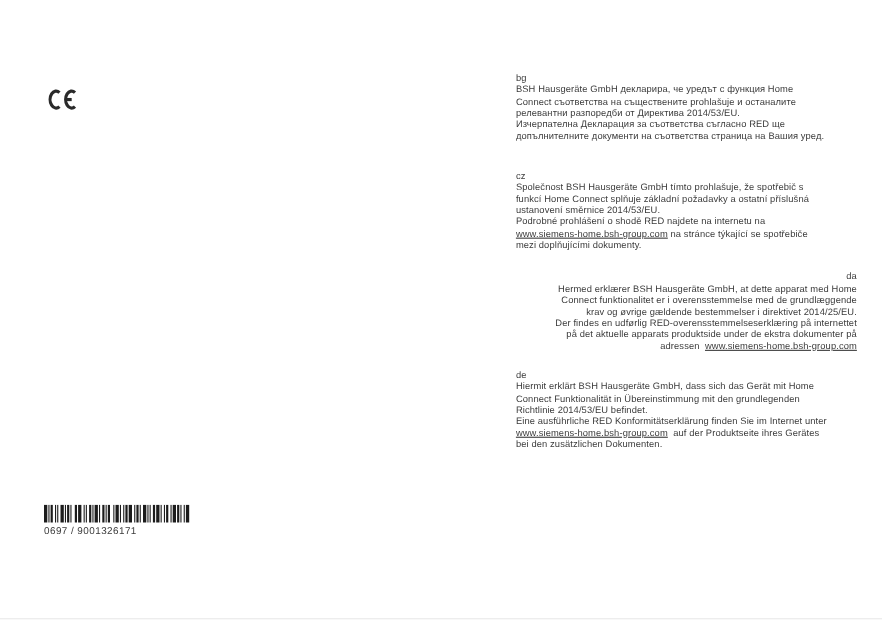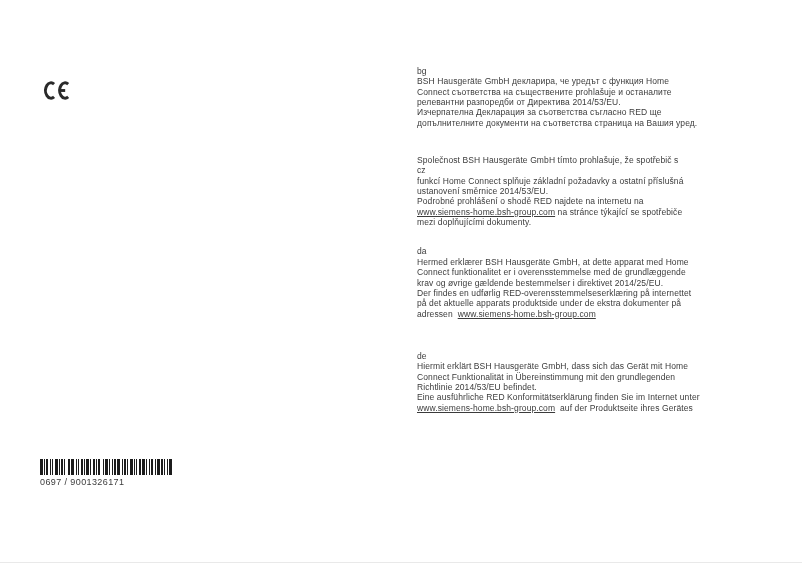--- a/index.html
+++ b/index.html
@@ -19,28 +19,28 @@
     left: 44px;
     top: 81px;
     width: 30px;
     height: 19px;
   }
   .ce-wrap svg { overflow: visible; display: block; }
 
   
   .col {
     position: absolute;
-    left: 417px;
+    left: 469px;
     top: 66px;
     width: 310px;
   }
   .section { margin: 0; }
   .section:nth-child(1) { margin-bottom: 27px; }
   .section:nth-child(2) { margin-bottom: 19px; }
-  .section:nth-child(3) { margin-bottom: 32px; }
+  .section:nth-child(3) { margin-bottom: 17px; text-align: right; }
   .line {
     font-size: 8.5px;
     line-height: 10.35px;
     letter-spacing: 0.1px;
     white-space: pre;
     color: #3b3b3b;
   }
   .weblink {
     color: #3b3b3b;
     text-decoration: underline;
@@ -95,22 +95,22 @@
   <div class="col">
       <div class="section">
         <div class="line">bg</div>
         <div class="line"><span>BSH Hausgeräte GmbH декларира, че уредът с функция Home</span></div>
         <div class="line"><span>Connect съответства на съществените prohlašuje и останалите</span></div>
         <div class="line"><span>релевантни разпоредби от Директива 2014/53/EU.</span></div>
         <div class="line"><span>Изчерпателна Декларация за съответства съгласно RED ще</span></div>
         <div class="line"><span>допълнителните документи на съответства страница на Вашия уред.</span></div>
       </div>
       <div class="section">
+        <div class="line">cz</div>
         <div class="line"><span>Společnost BSH Hausgeräte GmbH tímto prohlašuje, že spotřebič s</span></div>
-        <div class="line">cz</div>
         <div class="line"><span>funkcí Home Connect splňuje základní požadavky a ostatní příslušná</span></div>
         <div class="line"><span>ustanovení směrnice 2014/53/EU.</span></div>
         <div class="line"><span>Podrobné prohlášení o shodě RED najdete na internetu na</span></div>
         <div class="line"><a class="weblink">www.siemens-home.bsh-group.com</a><span> na stránce týkající se spotřebiče</span></div>
         <div class="line"><span>mezi doplňujícími dokumenty.</span></div>
       </div>
       <div class="section">
         <div class="line">da</div>
         <div class="line"><span>Hermed erklærer BSH Hausgeräte GmbH, at dette apparat med Home</span></div>
         <div class="line"><span>Connect funktionalitet er i overensstemmelse med de grundlæggende</span></div>
@@ -119,20 +119,21 @@
         <div class="line"><span>på det aktuelle apparats produktside under de ekstra dokumenter på</span></div>
         <div class="line"><span>adressen  </span><a class="weblink">www.siemens-home.bsh-group.com</a></div>
       </div>
       <div class="section">
         <div class="line">de</div>
         <div class="line"><span>Hiermit erklärt BSH Hausgeräte GmbH, dass sich das Gerät mit Home</span></div>
         <div class="line"><span>Connect Funktionalität in Übereinstimmung mit den grundlegenden</span></div>
         <div class="line"><span>Richtlinie 2014/53/EU befindet.</span></div>
         <div class="line"><span>Eine ausführliche RED Konformitätserklärung finden Sie im Internet unter</span></div>
         <div class="line"><a class="weblink">www.siemens-home.bsh-group.com</a><span>  auf der Produktseite ihres Gerätes</span></div>
+        <div class="line"><span>bei den zusätzlichen Dokumenten.</span></div>
       </div>
     </div>
 
   <div class="barcode-block">
     <div class="bars">
         <div class="bar" style="width: 3px;"></div>
         <div class="space" style="width: 1px;"></div>
         <div class="bar" style="width: 1px;"></div>
         <div class="space" style="width: 1px;"></div>
         <div class="bar" style="width: 2px;"></div>

